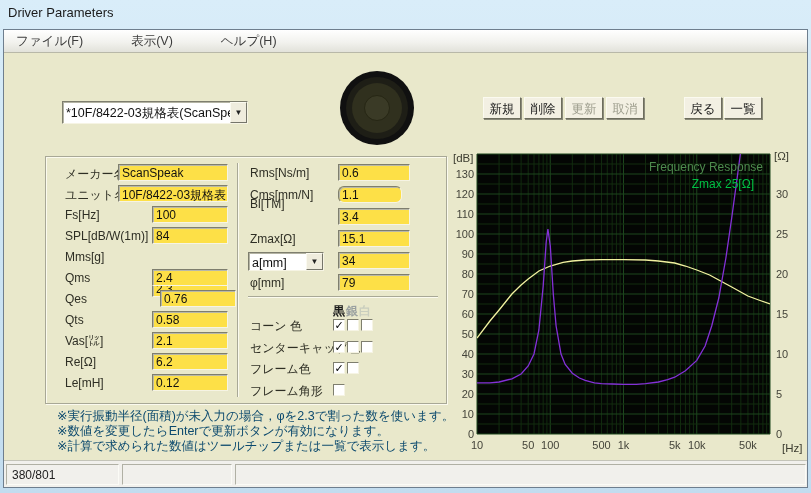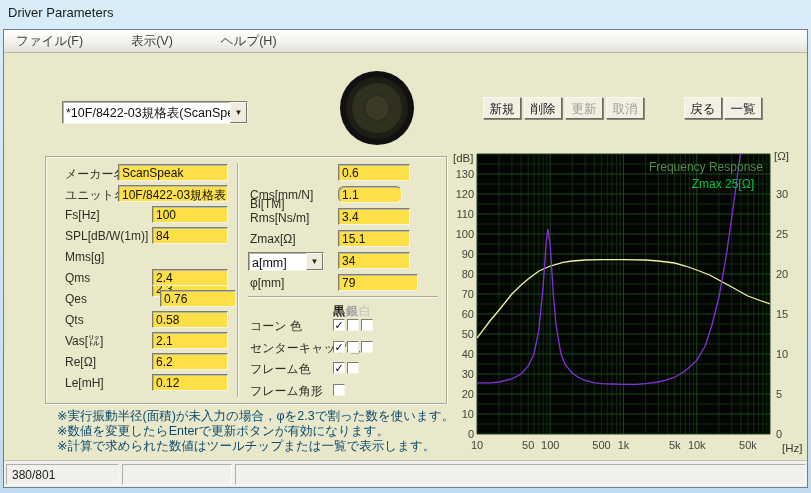--- a/index.html
+++ b/index.html
@@ -110,35 +110,35 @@
         <div class="fld-label" style="left:61px;top:239px;">Qes</div>
         <div class="tb-input" style="left:148px;top:237px;width:76px;margin-left:8px;">0.76</div>
         <div class="fld-label" style="left:61px;top:260px;">Qts</div>
         <div class="tb-input" style="left:148px;top:258px;width:76px;">0.58</div>
         <div class="fld-label" style="left:61px;top:281px;">Vas[㍑]</div>
         <div class="tb-input" style="left:148px;top:279px;width:76px;">2.1</div>
         <div class="fld-label" style="left:61px;top:302px;">Re[Ω]</div>
         <div class="tb-input" style="left:148px;top:300px;width:76px;">6.2</div>
         <div class="fld-label" style="left:61px;top:323px;">Le[mH]</div>
         <div class="tb-input" style="left:148px;top:321px;width:76px;">0.12</div>
-        <div class="fld-label" style="left:246px;top:113px;margin-top:45px;">Rms[Ns/m]</div>
+        <div class="fld-label" style="left:246px;top:113px;">Rms[Ns/m]</div>
         <div class="tb-input" style="left:334px;top:111px;width:72px;">0.6</div>
         <div class="fld-label" style="left:246px;top:135px;">Cms[mm/N]</div>
         <div class="tb-input" style="left:334px;top:133px;width:64px;border-radius:6px;">1.1</div>
         <div class="fld-label" style="left:246px;top:144px;">Bl[TM]</div>
         <div class="tb-input" style="left:334px;top:155px;width:72px;">3.4</div>
         <div class="fld-label" style="left:246px;top:179px;">Zmax[Ω]</div>
         <div class="tb-input" style="left:334px;top:177px;width:72px;">15.1</div>
         <div class="combo" style="left:244px;top:199px;width:76px;height:19px;">
           <div class="combo-text" style="">a[mm]</div>
           <div class="combo-btn" style="">▼</div>
         </div>
         <div class="tb-input" style="left:334px;top:199px;width:72px;">34</div>
         <div class="fld-label" style="left:246px;top:223px;">φ[mm]</div>
-        <div class="tb-input" style="left:334px;top:221px;width:80px;">79</div>
+        <div class="tb-input" style="left:334px;top:221px;width:72px;">79</div>
       </div>
     <div id="color-section">
         <div class="cb-header" style="left:329px;top:250px;color:#1a1a1a;">黒</div>
         <div class="cb-header" style="left:342px;top:250px;color:#9aa0a0;">銀</div>
         <div class="cb-header" style="left:355px;top:250px;color:#c9cebe;">白</div>
         <div class="fld-label" style="left:246px;top:265px;">コーン 色</div>
         <div class="checkbox" style="left:329px;top:266px;">✓</div>
         <div class="checkbox" style="left:343px;top:266px;"></div>
         <div class="checkbox" style="left:357px;top:266px;"></div>
         <div class="fld-label" style="left:246px;top:286.5px;">センターキャップ色</div>

